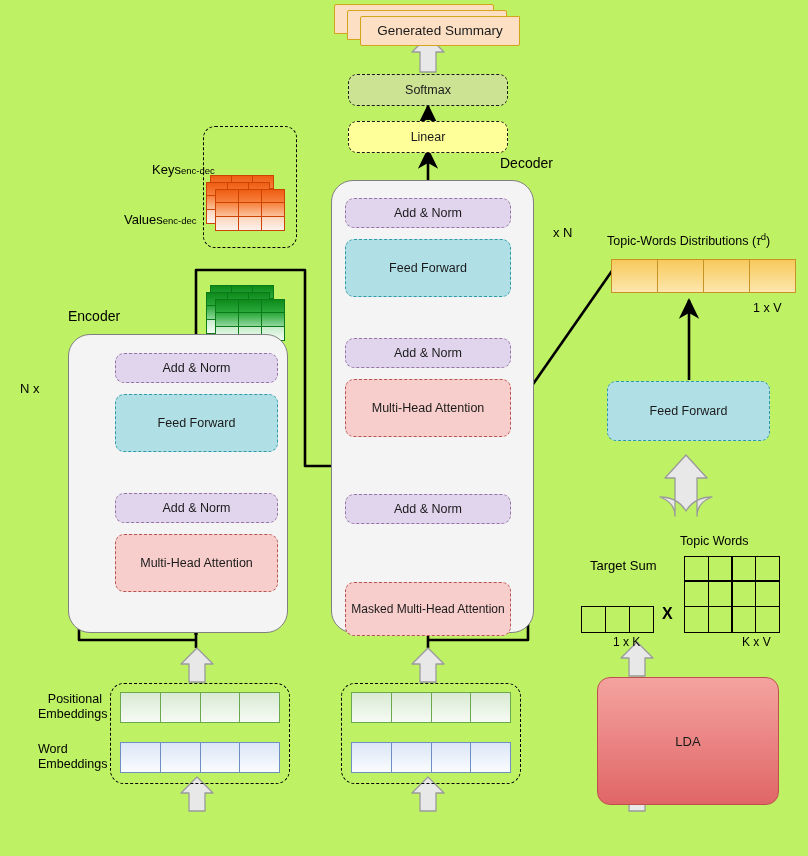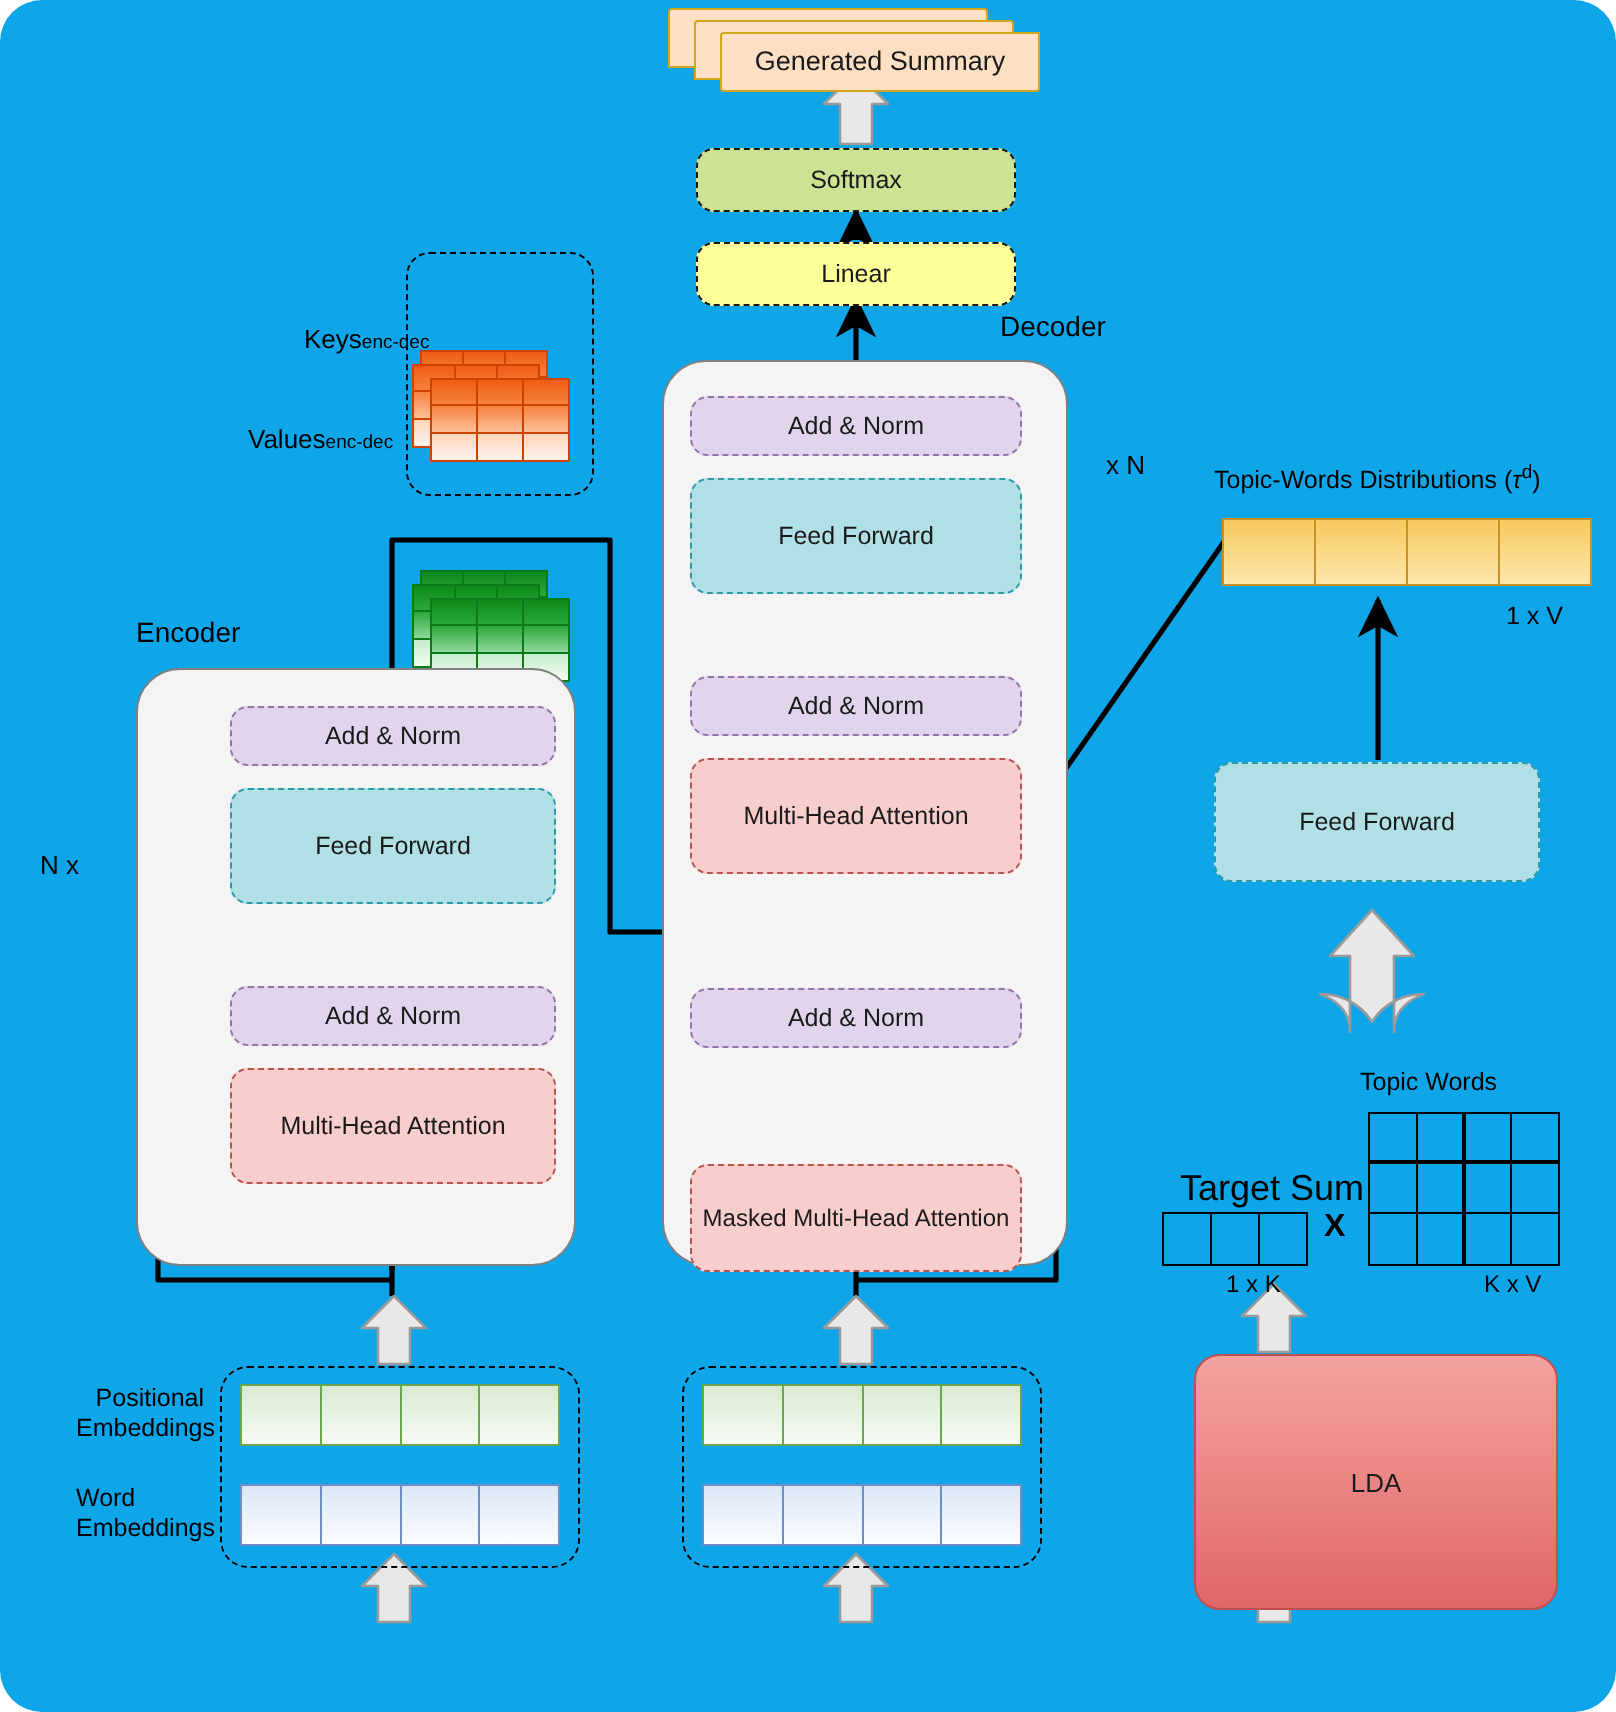--- a/index.html
+++ b/index.html
@@ -1,17 +1,17 @@
 <!DOCTYPE html>
 <html><head>
 <meta charset="utf-8">
 <style>
   html,body{margin:0;padding:0;background:#ffffff;}
   body{font-family:"Liberation Sans", sans-serif;}
-  #stage{position:relative;width:808px;height:856px;background:#0ea5e9;overflow:hidden;border-radius:21px;}
+  #stage{position:relative;width:808px;height:856px;background:#bef264;overflow:hidden;}
   .abs{position:absolute;box-sizing:border-box;}
   .lbl{position:absolute;font-size:13px;color:#000;white-space:nowrap;}
   .ctr{display:flex;align-items:center;justify-content:center;text-align:center;}
 
   
   .box{border-radius:9px;font-size:12.5px;color:#1a1a1a;}
   .b-addnorm{background:#e1d5ee;border:1.5px dashed #9673a6;}
   .b-ff{background:#b0e0e6;border:1.5px dashed #2e9aa8;}
   .b-attn{background:#f8cecc;border:1.5px dashed #b85450;}
   .b-linear{background:#ffff99;border:1.5px dashed #1a1a1a;}
@@ -289,21 +289,21 @@
 
   <div class="abs box b-addnorm ctr" style="left:345px;top:198px;width:166px;height:30px;">Add &amp; Norm</div>
   <div class="abs box b-ff ctr" style="left:345px;top:239px;width:166px;height:58px;">Feed Forward</div>
   <div class="abs box b-addnorm ctr" style="left:345px;top:338px;width:166px;height:30px;">Add &amp; Norm</div>
   <div class="abs box b-attn ctr" style="left:345px;top:379px;width:166px;height:58px;">Multi-Head Attention</div>
   <div class="abs box b-addnorm ctr" style="left:345px;top:494px;width:166px;height:30px;">Add &amp; Norm</div>
   <div class="abs box b-attn ctr" style="left:345px;top:535px;width:166px;height:54px;font-size:12px;margin-top:47px;">Masked Multi-Head Attention</div>
 
   <div class="lbl" style="left:68px;top:308px;font-size:14px;">Encoder</div>
   <div class="abs shell" style="left:68px;top:334px;width:220px;height:299px;"></div>
-  <div class="lbl" style="left:20px;top:381px;font-size:13px;margin-top:44px;">N x</div>
+  <div class="lbl" style="left:20px;top:381px;font-size:13px;">N x</div>
 
   <div class="abs box b-addnorm ctr" style="left:115px;top:353px;width:163px;height:30px;">Add &amp; Norm</div>
   <div class="abs box b-ff ctr" style="left:115px;top:394px;width:163px;height:58px;">Feed Forward</div>
   <div class="abs box b-addnorm ctr" style="left:115px;top:493px;width:163px;height:30px;">Add &amp; Norm</div>
   <div class="abs box b-attn ctr" style="left:115px;top:534px;width:163px;height:58px;">Multi-Head Attention</div>
 
   <div class="abs dashbox" style="left:110px;top:683px;width:180px;height:101px;"></div>
   <div class="lbl" style="left:38px;top:692px;text-align:right;width:64px;line-height:15px;font-size:12.5px;">
     <span>Positional</span><br>
     <span>Embeddings</span>
@@ -345,21 +345,21 @@
   <div class="abs topicbar" style="left:611px;top:259px;width:185px;height:34px;">
     <div class="cell"></div>
       <div class="cell"></div>
       <div class="cell"></div>
       <div class="cell"></div>
   </div>
   <div class="lbl" style="left:753px;top:301px;font-size:12.5px;">1 x V</div>
 
   <div class="abs box b-ff ctr" style="left:607px;top:381px;width:163px;height:60px;">Feed Forward</div>
 
-  <div class="lbl" style="left:590px;top:584px;font-size:18px;">Target Sum</div>
+  <div class="lbl" style="left:590px;top:558px;font-size:13px;">Target Sum</div>
   <div class="abs matrix" style="left:581px;top:606px;width:73px;height:27px;">
     <div class="mrow">
         <div class="mcell"></div>
         <div class="mcell"></div>
         <div class="mcell"></div>
       </div>
   </div>
   <div class="lbl" style="left:613px;top:635px;font-size:12px;">1 x K</div>
 
   <div class="lbl" style="left:662px;top:605px;font-size:16px;font-weight:bold;">X</div>

